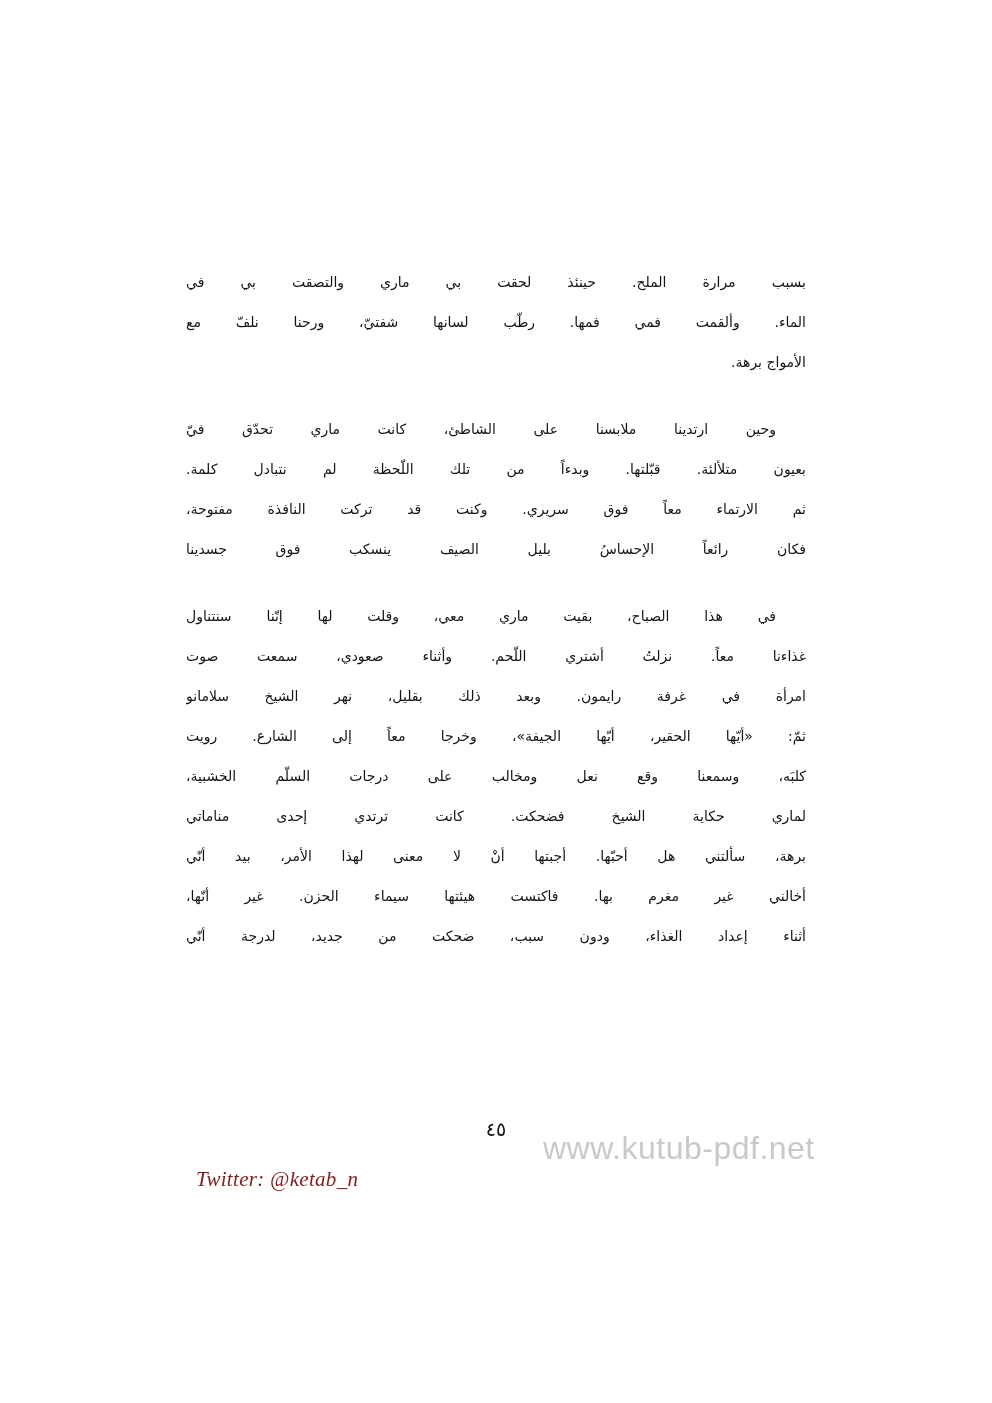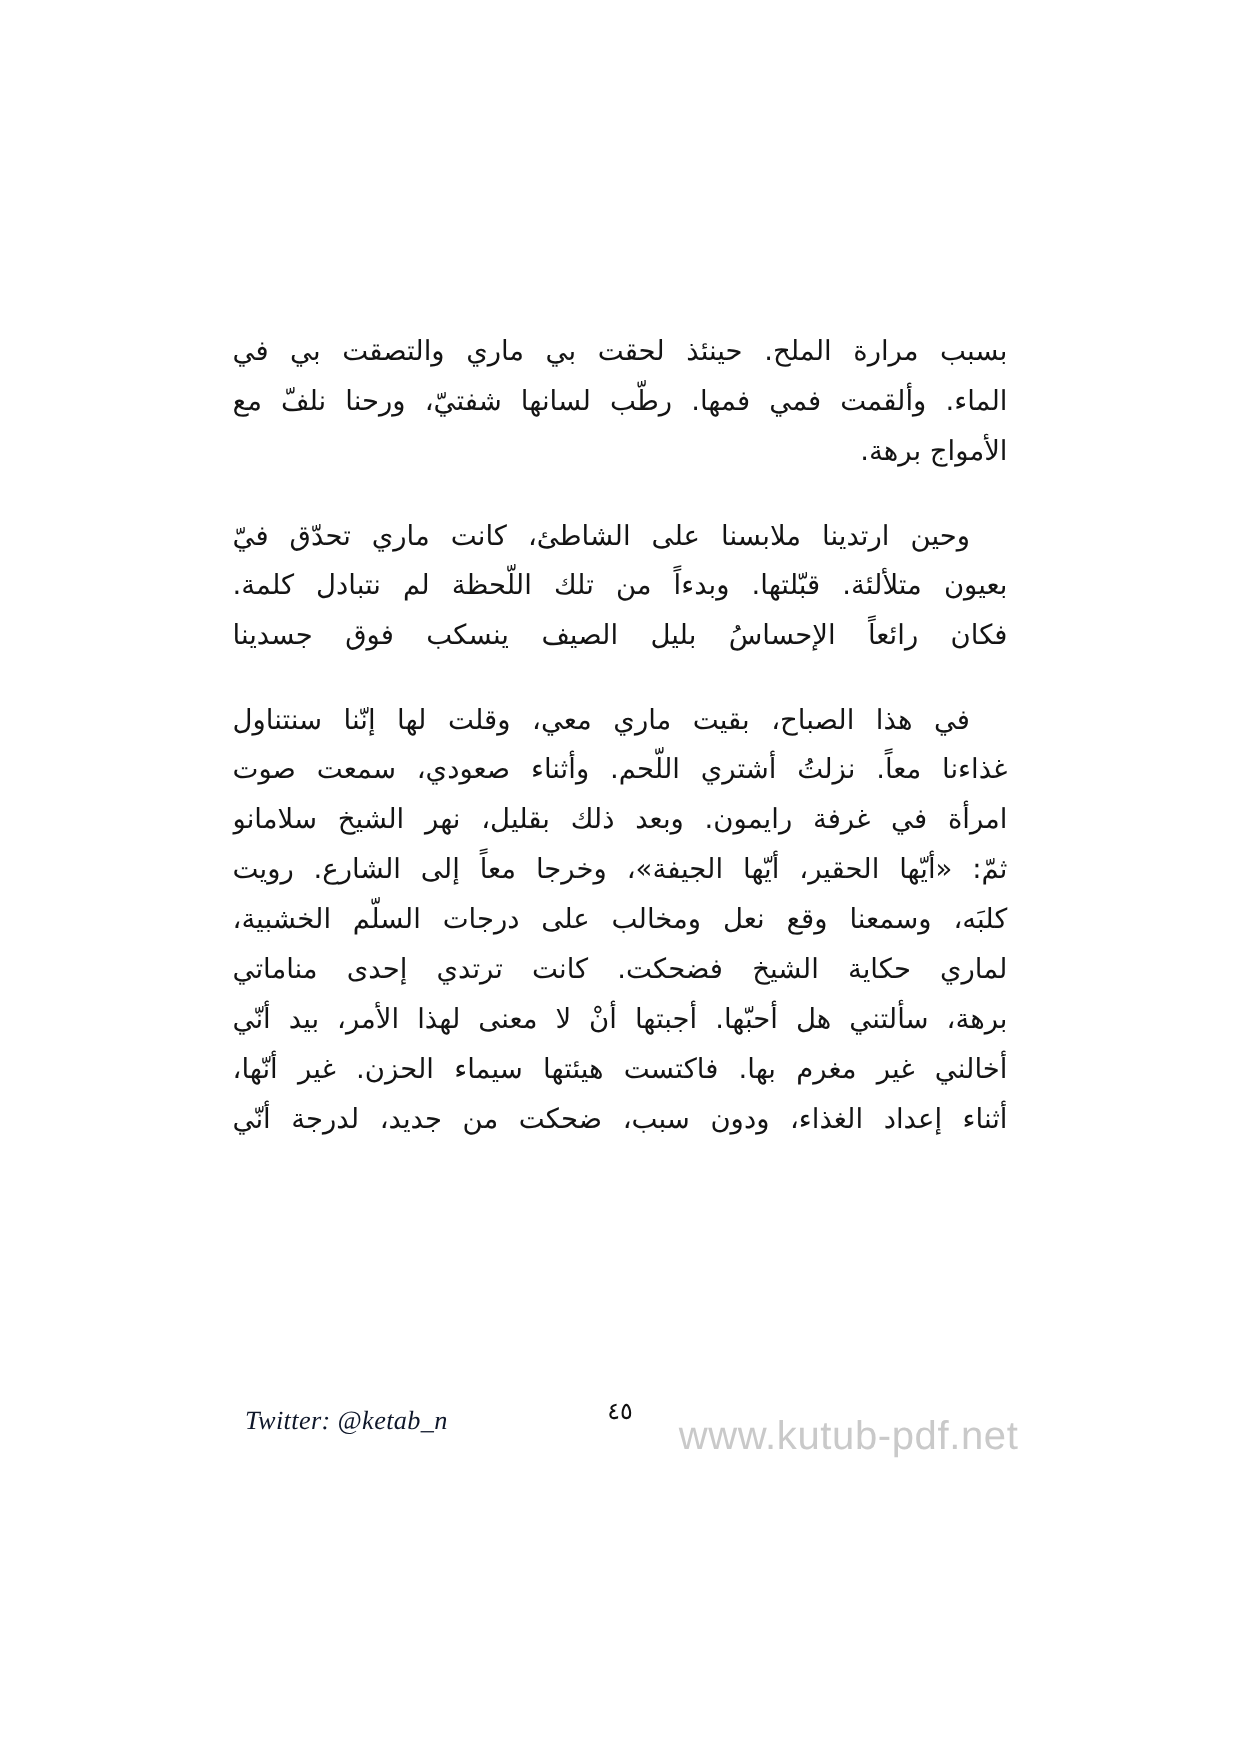--- a/index.html
+++ b/index.html
@@ -18,40 +18,39 @@
     inset: 0;
     background: #ffffff;
   }
   .text-block {
     position: absolute;
     top: 262px;
     right: 186px;
     width: 620px;
     direction: rtl;
     font-family: "DejaVu Sans", sans-serif;
-    font-size: 22px;
+    font-size: 14px;
     color: #141414;
   }
   .paragraph {
     margin: 0 0 27px 0;
   }
   .line {
     height: 40px;
     line-height: 40px;
     overflow: hidden;
     text-align: justify;
     text-align-last: justify;
   }
   .line-last {
     text-align: left;
     text-align-last: right;
   }
   .line-indent {
     text-indent: 30px;
-    font-family: Liberation Serif, serif;
   }
   .footer-twitter {
     position: absolute;
     left: 196px;
     top: 1124px;
     font-family: "Liberation Serif", serif;
     font-style: italic;
     font-size: 21px;
     letter-spacing: 0.3px;
     white-space: nowrap;
@@ -84,34 +83,35 @@
 
   <div class="text-block" style="color: rgb(20, 20, 20);">
       <div class="paragraph">
         <div class="line">بسبب مرارة الملح. حينئذ لحقت بي ماري والتصقت بي في</div>
         <div class="line">الماء. وألقمت فمي فمها. رطّب لسانها شفتيّ، ورحنا نلفّ مع</div>
         <div class="line line-last">الأمواج برهة.</div>
       </div>
       <div class="paragraph">
         <div class="line line-indent">وحين ارتدينا ملابسنا على الشاطئ، كانت ماري تحدّق فيّ</div>
         <div class="line">بعيون متلألئة. قبّلتها. وبدءاً من تلك اللّحظة لم نتبادل كلمة.</div>
+        <div class="line">ثم الارتماء معاً فوق سريري. وكنت قد تركت النافذة مفتوحة،</div>
         <div class="line">فكان رائعاً الإحساسُ بليل الصيف ينسكب فوق جسدينا</div>
       </div>
       <div class="paragraph">
         <div class="line line-indent">في هذا الصباح، بقيت ماري معي، وقلت لها إنّنا سنتناول</div>
         <div class="line">غذاءنا معاً. نزلتُ أشتري اللّحم. وأثناء صعودي، سمعت صوت</div>
         <div class="line">امرأة في غرفة رايمون. وبعد ذلك بقليل، نهر الشيخ سلامانو</div>
         <div class="line">ثمّ: «أيّها الحقير، أيّها الجيفة»، وخرجا معاً إلى الشارع. رويت</div>
         <div class="line">كلبَه، وسمعنا وقع نعل ومخالب على درجات السلّم الخشبية،</div>
         <div class="line">لماري حكاية الشيخ فضحكت. كانت ترتدي إحدى مناماتي</div>
         <div class="line">برهة، سألتني هل أحبّها. أجبتها أنْ لا معنى لهذا الأمر، بيد أنّي</div>
         <div class="line">أخالني غير مغرم بها. فاكتست هيئتها سيماء الحزن. غير أنّها،</div>
         <div class="line">أثناء إعداد الغذاء، ودون سبب، ضحكت من جديد، لدرجة أنّي</div>
       </div>
     </div>
 
-  <div class="footer-twitter" style="color: #0f172a;">Twitter: @ketab_n</div>
+  <div class="footer-twitter" style="color: #7f1d1d; margin-top: 43px;">Twitter: @ketab_n</div>
 
   <div class="footer-pagenum">٤٥</div>
 
   <div class="footer-watermark" style="color: rgb(201, 201, 201);">www.kutub-pdf.net</div>
 
 </div>
 
 </body></html>

